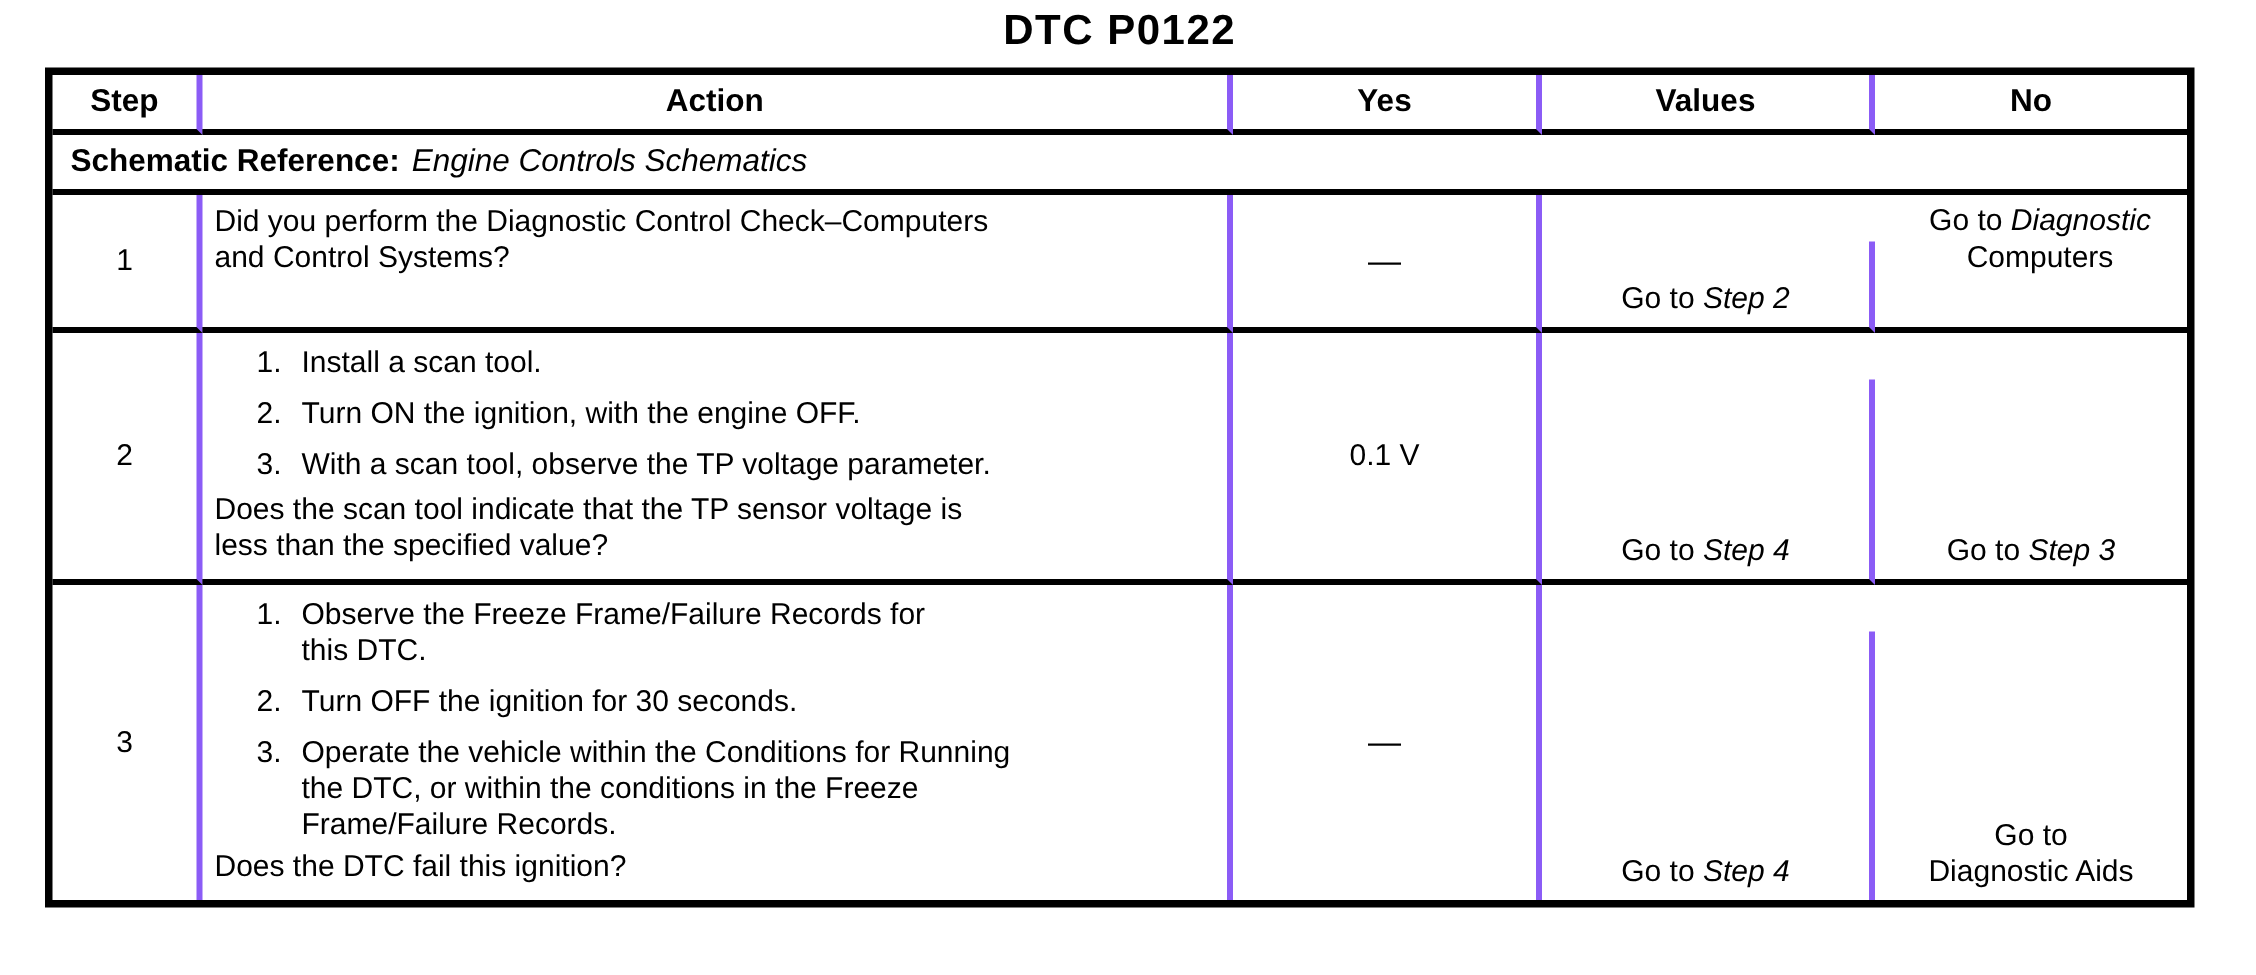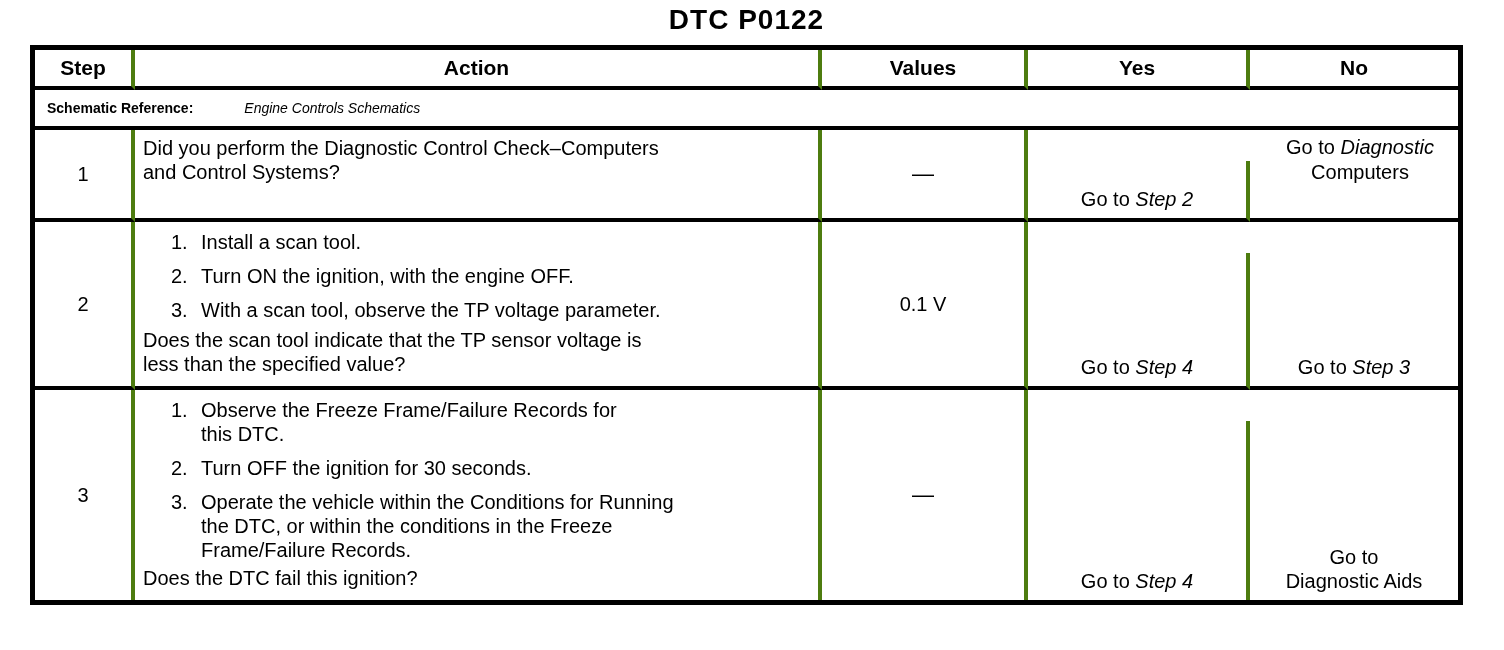--- a/index.html
+++ b/index.html
@@ -13,35 +13,35 @@
   }
   .dtc-table{
     position:absolute;left:30px;top:45px;
     display:grid;
     grid-template-columns:100px 687px 206px 222px 208px;
     grid-template-rows:40px 40px 92px 168px 210px;
     border:5px solid #000;background:#fff;
   }
   .cell{
     box-sizing:border-box;
-    border-right:4px solid #4d7c0f;
+    border-right:4px solid #8b5cf6;
     border-bottom:4px solid #000;
     font-size:20px;line-height:24px;
     overflow:hidden;
   }
   .cell.last-col{border-right:none;}
   .cell.last-row{border-bottom:none;}
   .head{
     display:flex;align-items:center;justify-content:center;
     font-weight:bold;font-size:21px;
   }
   .schematic{
     grid-column:1 / -1;
     display:flex;align-items:center;
-    padding:0 12px;font-size:14px;white-space:nowrap;gap:43px;
+    padding:0 12px;font-size:21px;white-space:nowrap;
   }
   .schematic .lbl{font-weight:bold;margin-right:8px;}
   .i{font-style:italic;}
   .step-cell{display:flex;align-items:center;justify-content:center;font-size:20px;}
   .action-cell{
     display:flex;flex-direction:column;
     padding:5px 8px 10px 8px;
   }
   .olist{display:flex;flex-direction:column;gap:10px;margin:3px 0 0 28px;}
   .li{display:flex;}
@@ -62,22 +62,22 @@
 <body>
 
 <div class="page">
 
   <h1 class="title">DTC P0122</h1>
 
   <div class="dtc-table">
 
     <div class="cell head">Step</div>
     <div class="cell head">Action</div>
+    <div class="cell head">Yes</div>
     <div class="cell head">Values</div>
-    <div class="cell head">Yes</div>
     <div class="cell head last-col">No</div>
 
     <div class="cell schematic last-col">
       <span class="lbl">Schematic Reference:</span>
       <span class="i">Engine Controls Schematics</span>
     </div>
 
     <div class="cell step-cell">1</div>
     <div class="cell action-cell">
       <div class="question-top">

